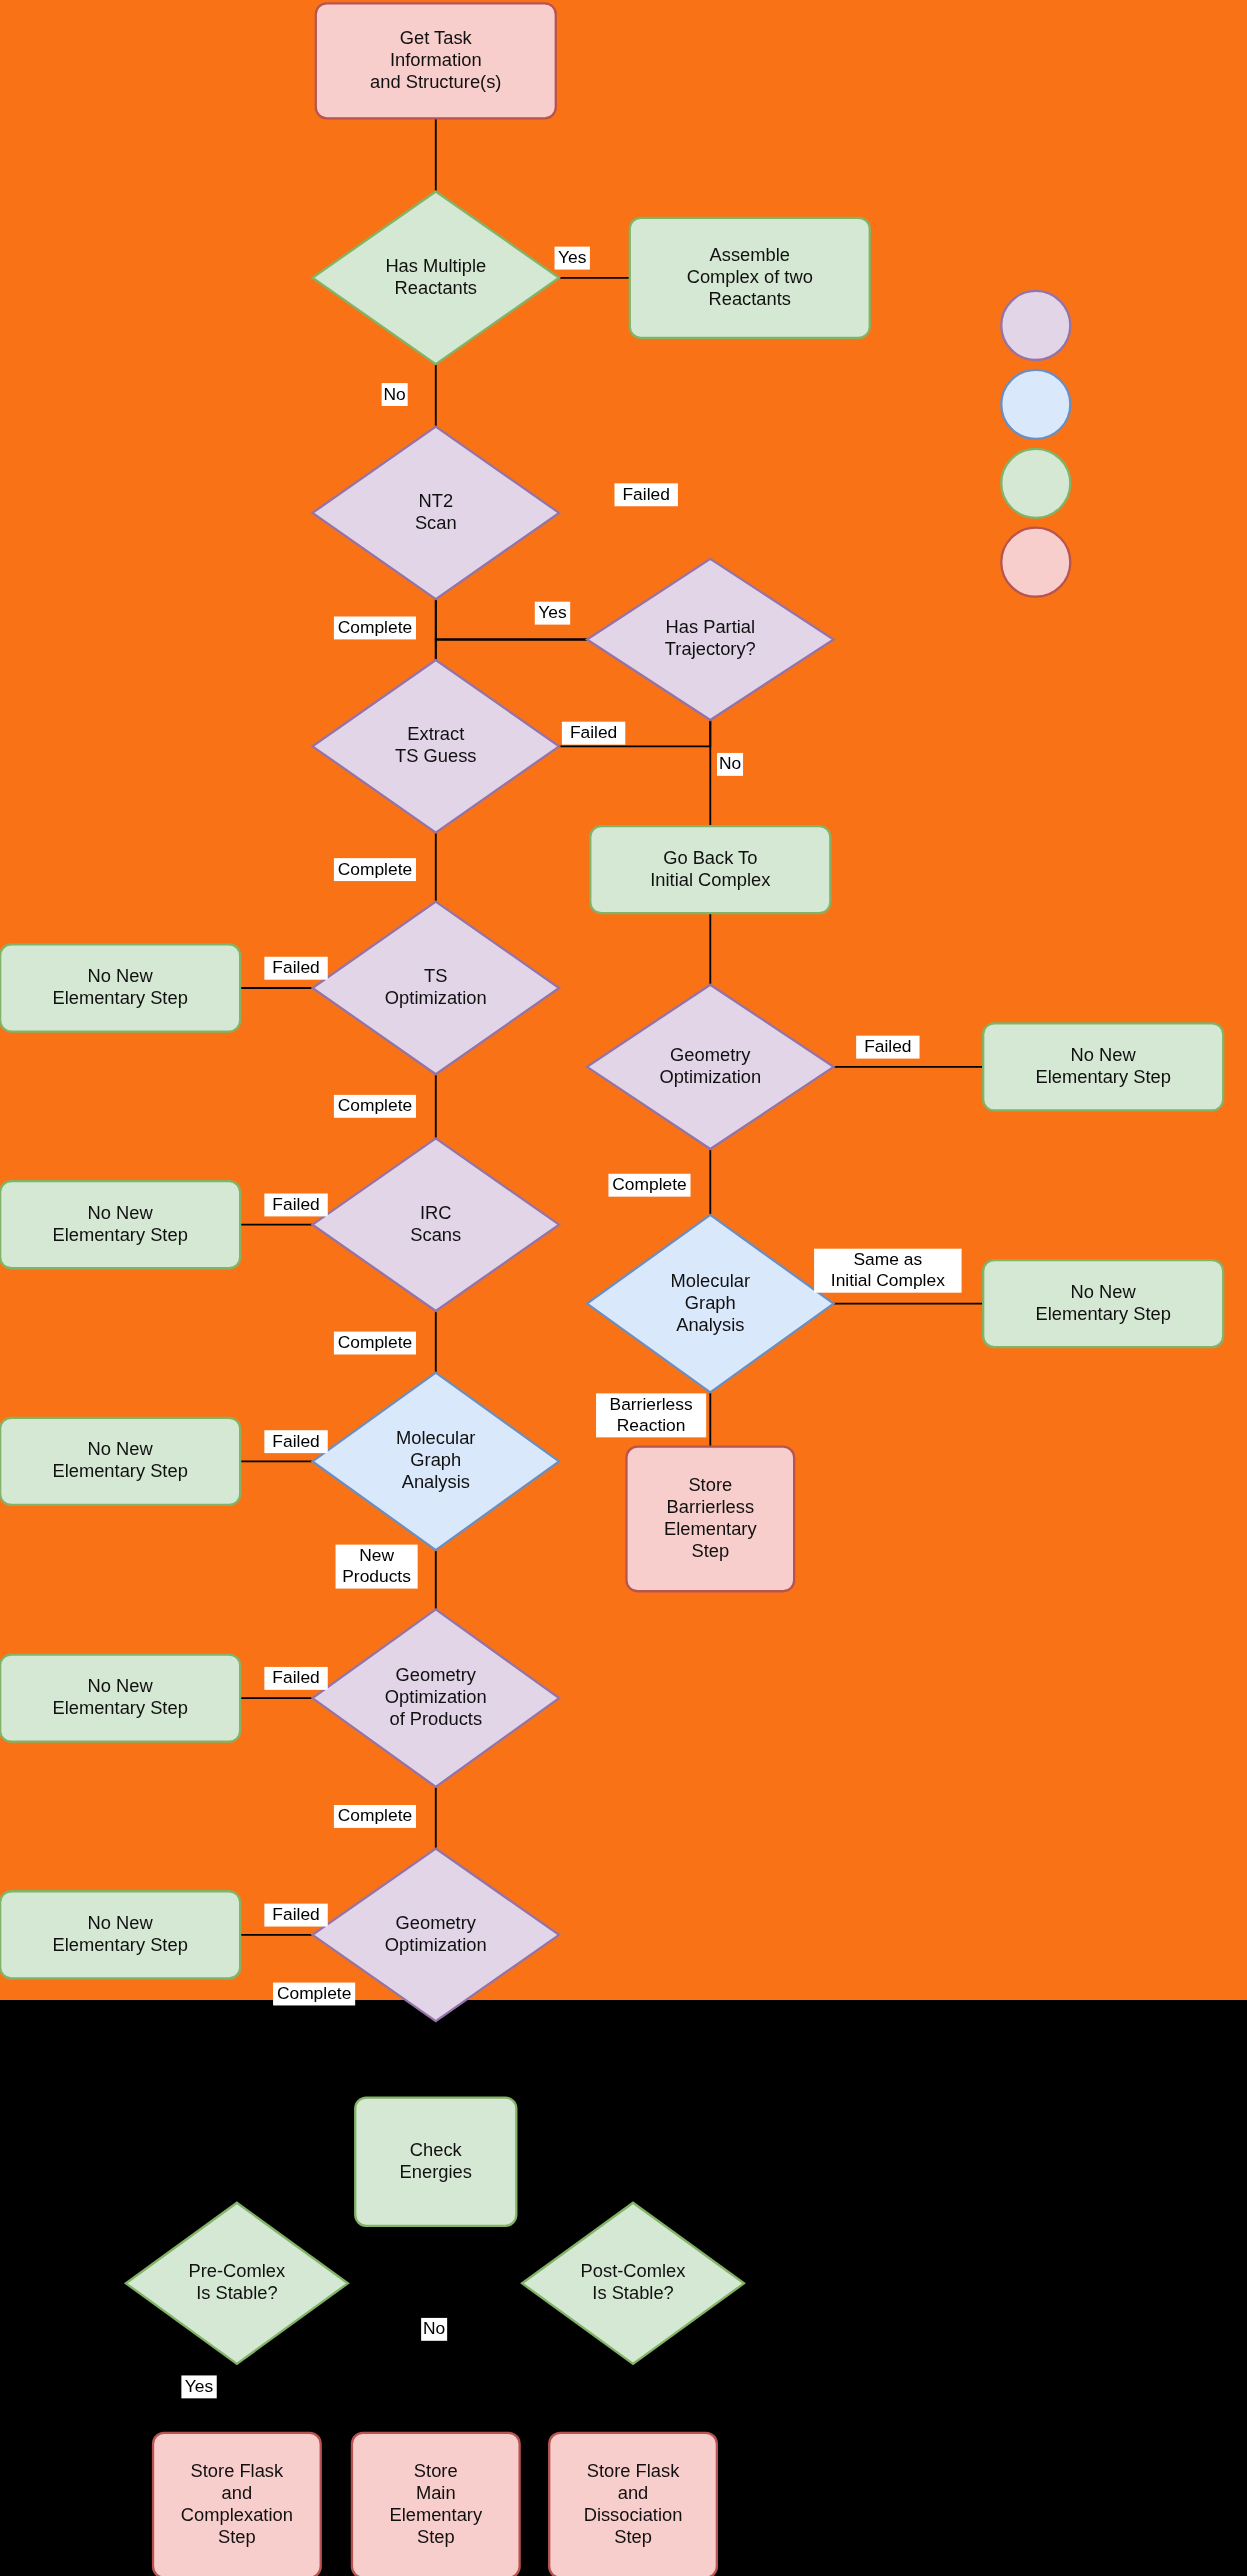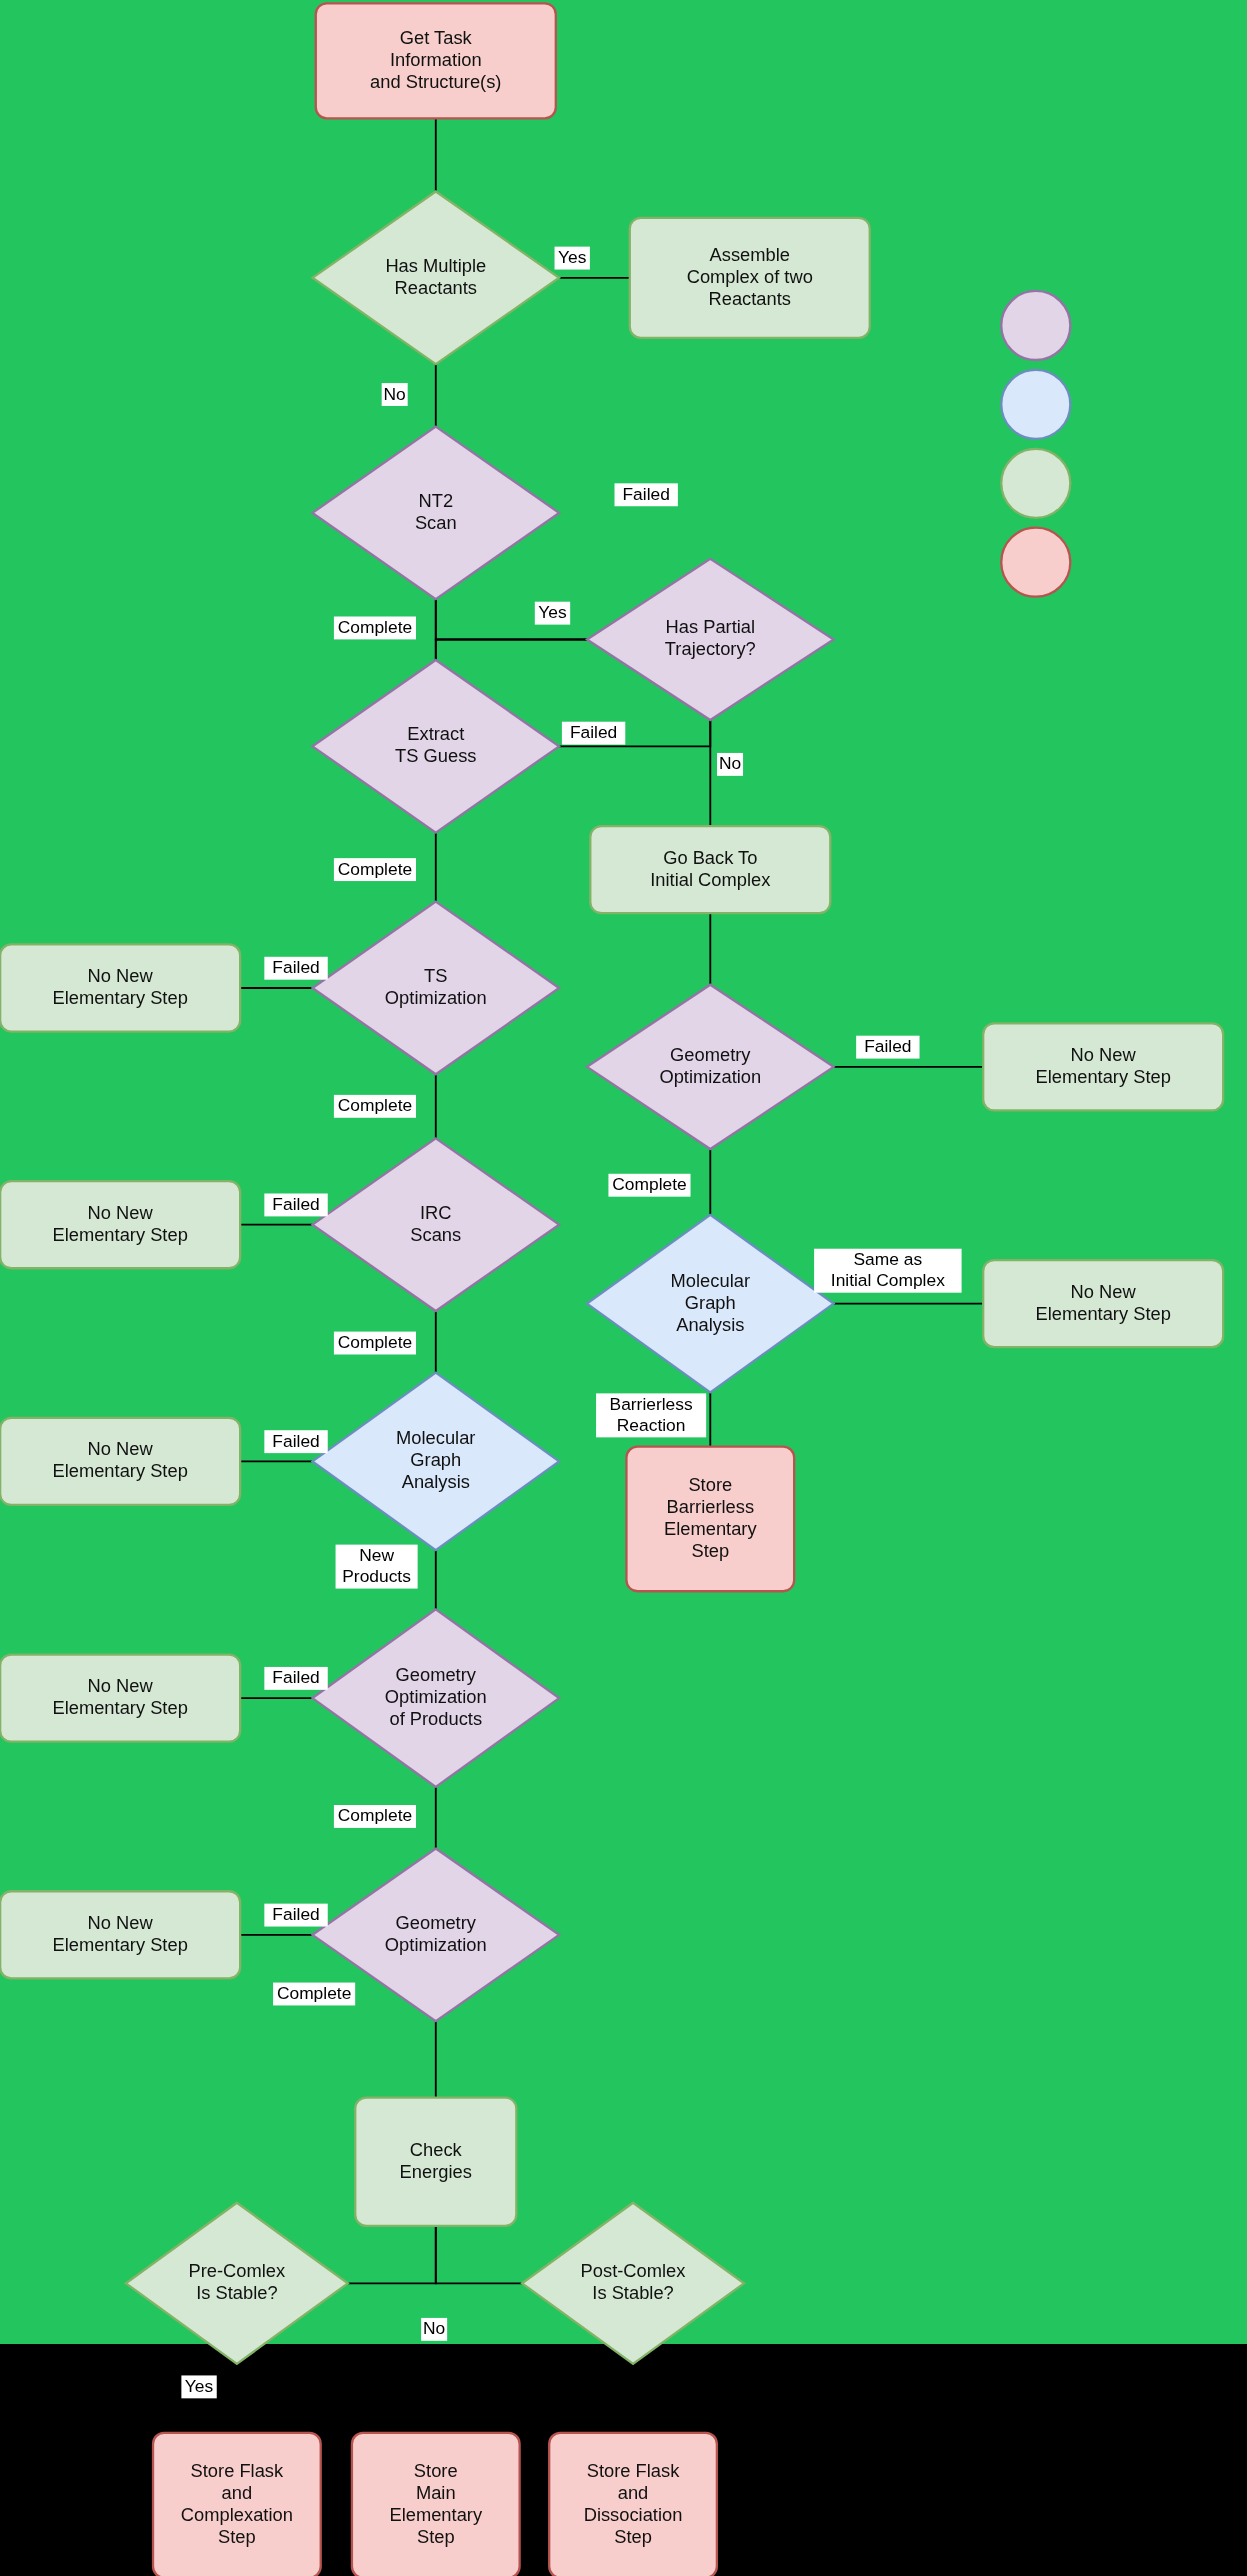--- a/index.html
+++ b/index.html
@@ -10,22 +10,22 @@
   }
   body {
     width: 1248px;
     height: 2576px;
     overflow: hidden;
     font-family: "Liberation Sans", sans-serif;
   }
   #diagram-root {
     position: relative;
     width: 1248px;
-    height: 2344px;
-    background: #22c55e;
+    height: 2000px;
+    background: #f97316;
   }
   svg#flow {
     position: absolute;
     top: 0;
     left: 0;
     width: 1248px;
     height: 2576px;
     display: block;
   }
   .node-text {

